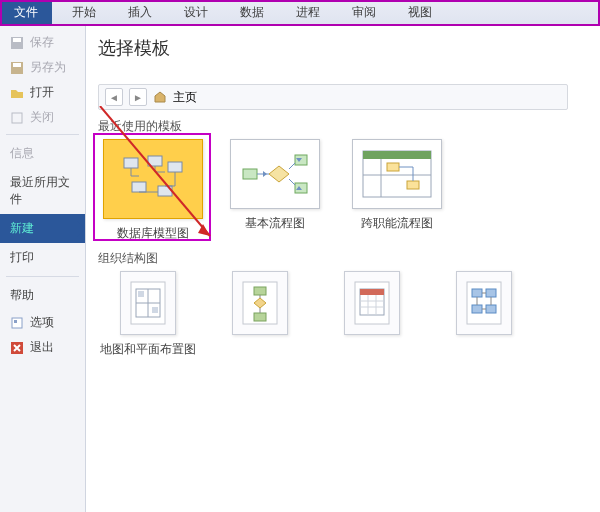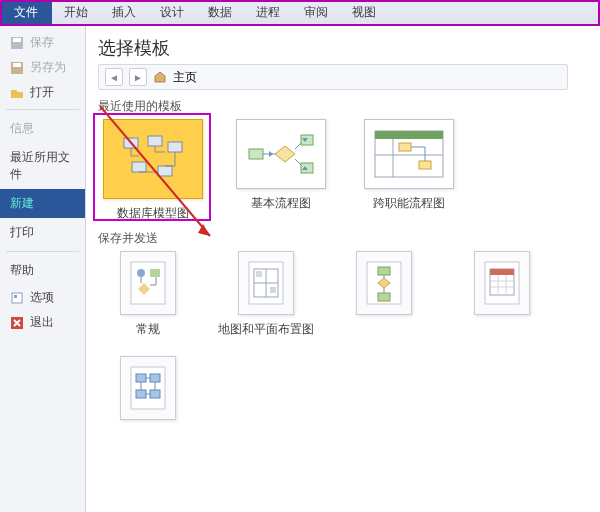--- a/index.html
+++ b/index.html
@@ -1,35 +1,35 @@
 <!DOCTYPE html>
 <html><head>
 <meta charset="utf-8">
 <style>
   * { box-sizing: border-box; margin: 0; padding: 0; }
   body { font-family: "Microsoft YaHei", sans-serif; font-size: 12px; background: #fff; width: 600px; height: 512px; overflow: hidden; }
-  .ribbon { display: flex; align-items: flex-start; height: 26px; background: linear-gradient(#e9ecf5,#dfe4f0); border-bottom: 1px solid #b5bed0; position: relative; }
+  .ribbon { display: flex; align-items: flex-start; height: 26px; background: linear-gradient(#e9ecf5,#dfe4f0); border-bottom: 1px solid #b5bed0; position: relative; gap: 8px; }
   .ribbon-file { background: #2b579a; color: #fff; padding: 4px 14px; height: 100%; display: flex; align-items: center; cursor: pointer; }
   .ribbon-tab { padding: 4px 12px; color: #3b3b3b; cursor: pointer; }
   .ribbon-hl { position: absolute; top: 0; left: 0; right: 0; height: 26px; border: 2px solid #b000b0; pointer-events: none; }
   .main { display: flex; height: calc(512px - 26px); }
   .sidebar { width: 86px; background: #f3f4f8; border-right: 1px solid #d0d5e0; padding-top: 4px; display: flex; flex-direction: column; }
   .side-item { display: flex; align-items: center; gap: 6px; padding: 4px 10px; color: #444; cursor: pointer; }
   .side-item.dim { color: #a9a9b2; }
   .side-item.text { padding: 6px 10px; }
   .side-item.sel { background: #2b579a; color: #5eead4; position: relative; }
   .side-item.sel::after { content: ""; position: absolute; right: -8px; top: 50%; transform: translateY(-50%); border: 8px solid transparent; border-left-color: #2b579a; }
   .side-sep { height: 1px; background: #d6dae4; margin: 4px 6px; }
   .ico { width: 14px; height: 14px; display: inline-block; }
   .content { flex: 1; padding: 10px 12px; overflow: hidden; position: relative; }
-  .title { font-size: 18px; color: #333; margin-bottom: 4px; }
+  .title { font-size: 18px; color: #333; margin-bottom: 24px; }
   .breadcrumb { display: flex; align-items: center; gap: 6px; border: 1px solid #d6d9df; background: #f7f8fb; padding: 3px 6px; border-radius: 2px; width: 96%; }
   .bc-btn { width: 18px; height: 18px; border: 1px solid #c9cdd6; background: #fff; border-radius: 2px; display: flex; align-items: center; justify-content: center; color: #888; cursor: pointer; font-size: 10px; }
   .section-h { color: #555; margin: 8px 0 4px; }
-  .grid { display: flex; gap: 18px; flex-wrap: wrap; }
+  .grid { display: flex; gap: 12px; flex-wrap: wrap; }
   .tile { width: 110px; display: flex; flex-direction: column; align-items: center; gap: 6px; cursor: pointer; }
   .tile .thumb { width: 90px; height: 70px; background: #fff; border: 1px solid #bfc4cd; box-shadow: 1px 1px 3px rgba(0,0,0,.12); display: flex; align-items: center; justify-content: center; position: relative; }
   .tile.sel .thumb { background: #ffcf4b; border-color: #e0a300; width: 100px; height: 80px; }
   .tile .lbl { color: #444; text-align: center; font-size: 12px; }
   .tile.sel .lbl { font-weight: 500; }
   .sel-frame { position: absolute; border: 2px solid #c400c4; pointer-events: none; }
   .cat-grid .thumb { width: 56px; height: 64px; border: 1px solid #c9cdd6; background: #fbfbfd; }
   .cat-grid .tile { width: 100px; }
   .arrow { position: absolute; left: 6px; top: 80px; pointer-events: none; }
   svg { display: block; }
@@ -71,20 +71,28 @@
       <span>另存为</span>
     </div>
     <div class="side-item">
       <span class="ico">
           <svg width="14" height="14">
             <path d="M1 4h5l2 2h5v6H1z" fill="#e6c35a"></path>
           </svg>
         </span>
       <span>打开</span>
     </div>
+    <div class="side-item dim">
+      <span class="ico">
+          <svg width="14" height="14">
+            <rect x="2" y="2" width="10" height="10" fill="none" stroke="#b9bcc5"></rect>
+          </svg>
+        </span>
+      <span>关闭</span>
+    </div>
     <div class="side-sep"></div>
     <div class="side-item text dim">
         <span>信息</span>
       </div>
     <div class="side-item text">
         <span>最近所用文件</span>
       </div>
     <div class="side-item text sel">
         <span>新建</span>
       </div>
@@ -172,35 +180,23 @@
               <rect x="26" y="14" width="12" height="8" fill="#fbe29a" stroke="#caa43a"></rect>
               <rect x="46" y="32" width="12" height="8" fill="#fbe29a" stroke="#caa43a"></rect>
               <path d="M38 18h14v14" stroke="#6f91c2" fill="none"></path>
             </svg>
         </div>
         <div class="lbl">跨职能流程图</div>
       </div>
 
     </div>
 
-    <div class="section-h">保存并发送</div>
+    <div class="section-h">组织结构图</div>
 
     <div class="grid cat-grid">
-      <div class="tile">
-        <div class="thumb">
-            <svg width="40" height="48">
-              <rect x="3" y="3" width="34" height="42" fill="#fff" stroke="#c4c8d0"></rect>
-              <circle cx="13" cy="14" r="4" fill="#8aa8d2"></circle>
-              <rect x="22" y="10" width="10" height="8" fill="#b7d49a"></rect>
-              <path d="M10 30l6-6 6 6-6 6z" fill="#f2d48a"></path>
-              <path d="M13 18v6M28 18v8h-6" stroke="#888" fill="none"></path>
-            </svg>
-          </div>
-        <div class="lbl">常规</div>
-      </div>
       <div class="tile">
         <div class="thumb">
             <svg width="40" height="48">
               <rect x="3" y="3" width="34" height="42" fill="#fff" stroke="#c4c8d0"></rect>
               <rect x="8" y="10" width="24" height="28" fill="none" stroke="#9aa6b8"></rect>
               <line x1="8" y1="24" x2="32" y2="24" stroke="#9aa6b8"></line>
               <line x1="20" y1="10" x2="20" y2="38" stroke="#9aa6b8"></line>
               <rect x="10" y="12" width="6" height="6" fill="#d0d8e4"></rect>
               <rect x="24" y="28" width="6" height="6" fill="#d0d8e4"></rect>
             </svg>

